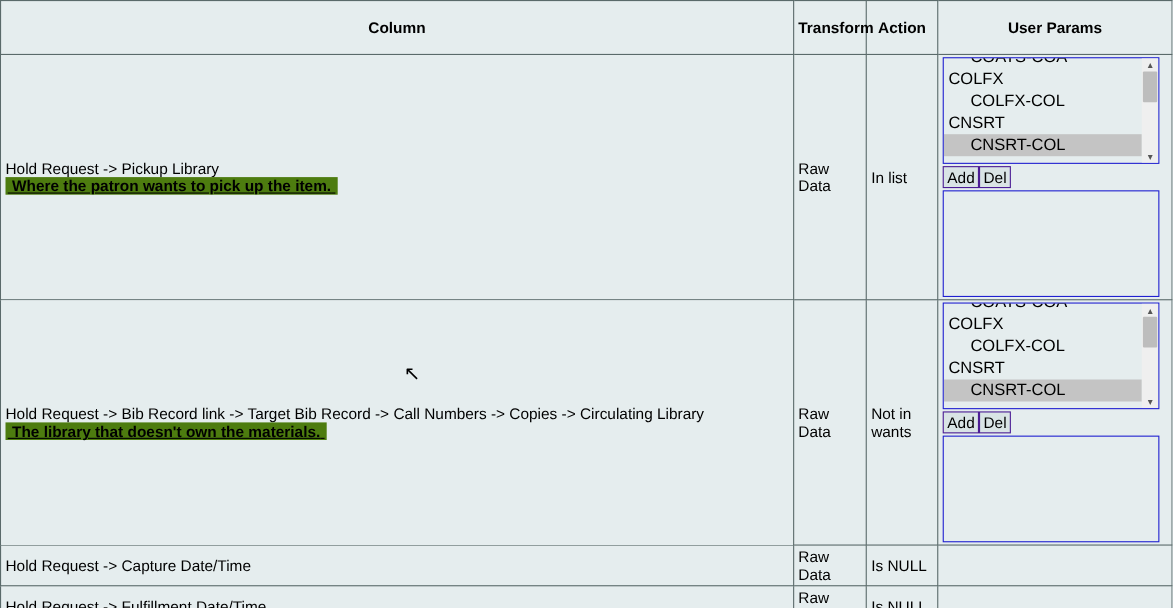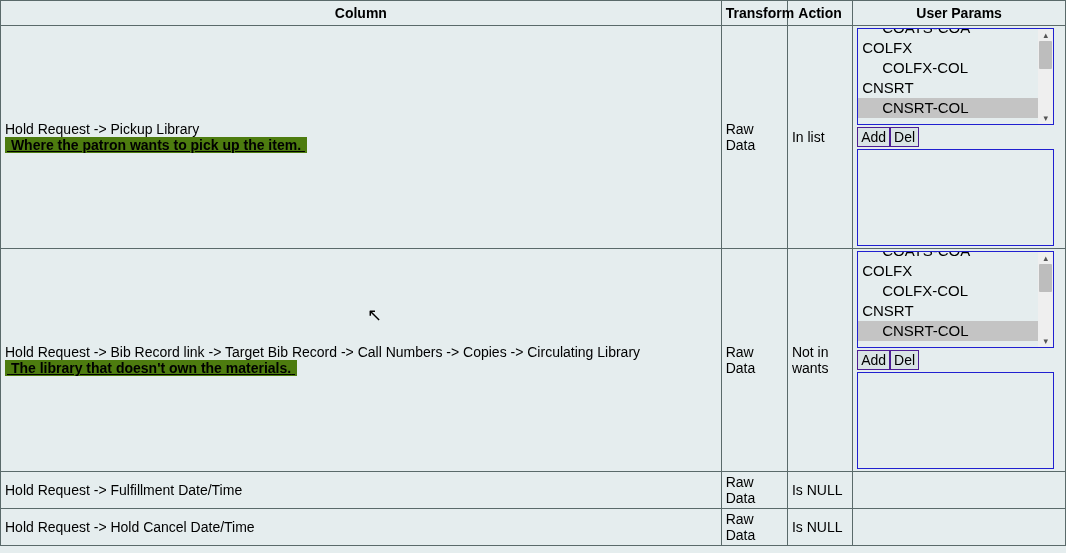--- a/index.html
+++ b/index.html
@@ -18,21 +18,21 @@
   table.main th, table.main td {
     border: 1px solid #5a6a6a;
     vertical-align: middle;
     padding: 2px 4px;
     background: #e5edee;
   }
   table.main th {
     text-align: center;
     font-weight: bold;
     background: #e5edee;
-    padding: 4px 4px;
+    padding: 16px 4px;
   }
   col.c-column { width: 718px; }
   col.c-transform { width: 66px; }
   col.c-action { width: 65px; }
   col.c-params { width: 212px; }
 
   .col-text { white-space: normal; }
   .highlight {
     background: #4d7c0f;
     text-decoration: underline;
@@ -194,20 +194,26 @@
             <div class="sb-arrow sb-down">▾</div>
           </div>
         </div>
         <div class="btnrow">
           <button class="btn">Add</button><button class="btn">Del</button>
         </div>
         <div class="lowerbox"></div>
       </td>
     </tr>
 
+    <tr class="small-row">
+      <td>Hold Request -&gt; Capture Date/Time</td>
+      <td>Raw Data</td>
+      <td>Is NULL</td>
+      <td></td>
+    </tr>
 
     <tr class="small-row">
       <td>Hold Request -&gt; Fulfillment Date/Time</td>
       <td>Raw Data</td>
       <td>Is NULL</td>
       <td></td>
     </tr>
 
     <tr class="small-row">
       <td>Hold Request -&gt; Hold Cancel Date/Time</td>

